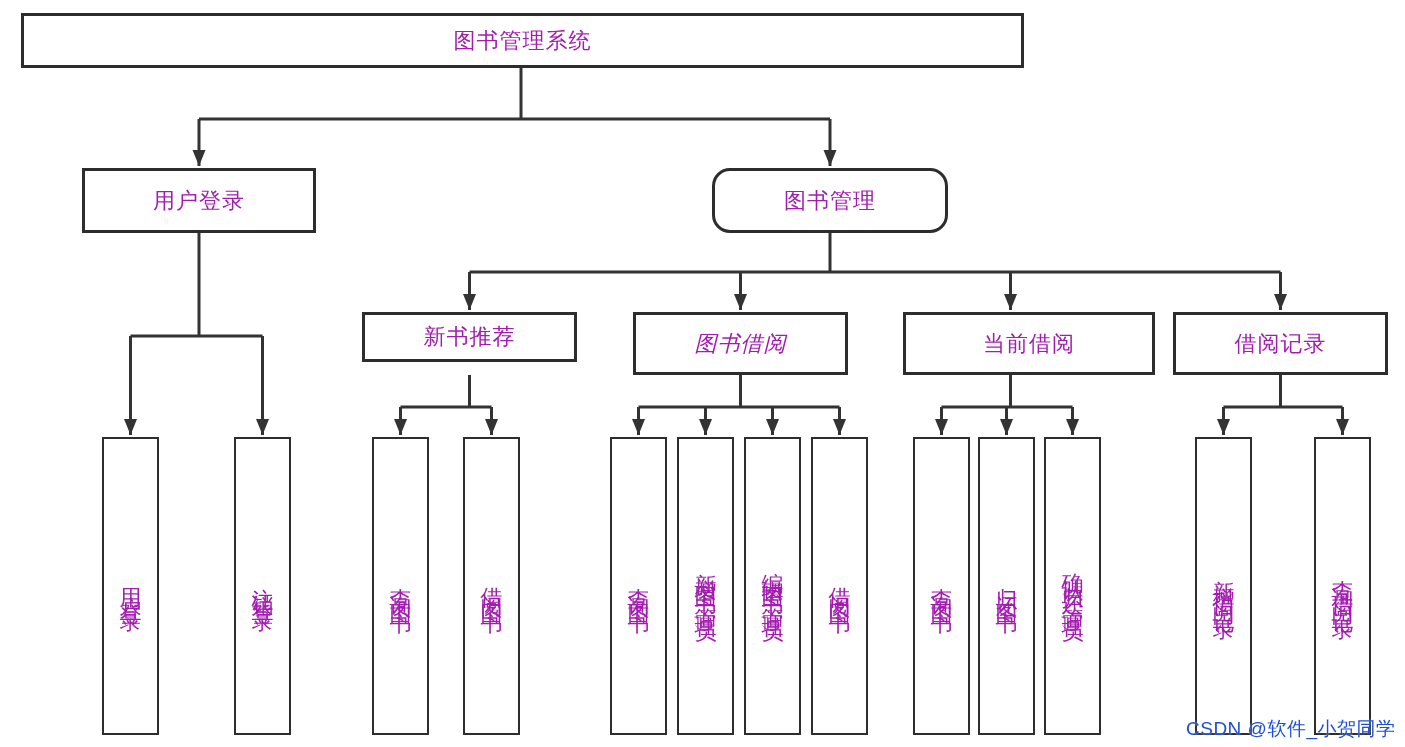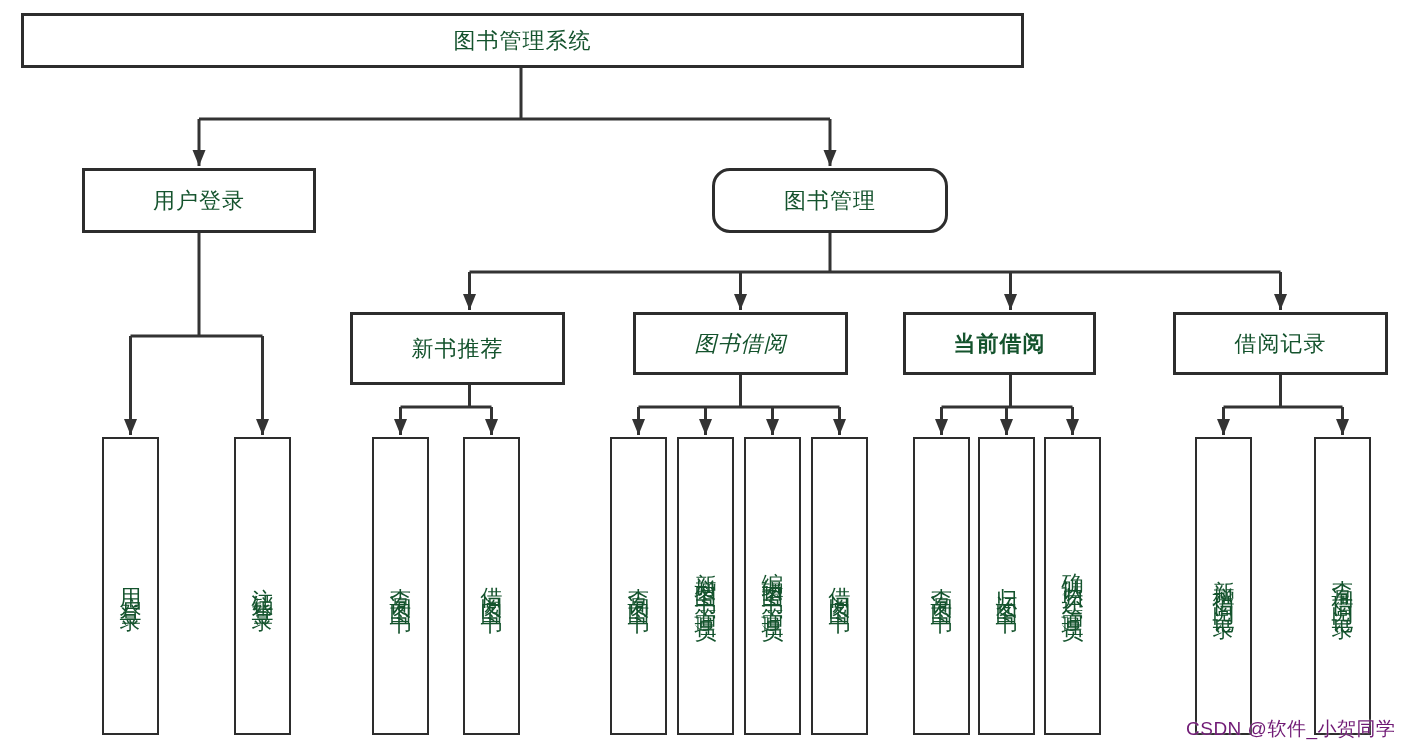--- a/index.html
+++ b/index.html
@@ -6,31 +6,31 @@
   .canvas {
     position:relative; width:1405px; height:747px; background:#ffffff;
     font-family:"Liberation Sans","DejaVu Sans",sans-serif; overflow:hidden;
   }
   svg.connectors { position:absolute; left:0; top:0; z-index:1; }
   .ln { stroke:#333333; stroke-width:3; fill:none; }
   .box {
     position:absolute; box-sizing:border-box; z-index:2;
     border:3px solid #2d2d2d; background:#ffffff;
     display:flex; align-items:center; justify-content:center;
-    font-size:22px; color:#14532d; letter-spacing:1px; line-height:1;
+    font-size:22px; color:#a21caf; letter-spacing:1px; line-height:1;
   }
   .vbox {
     border-width:2.5px;
     writing-mode:vertical-rl; text-orientation:mixed;
     letter-spacing:8px; font-size:22px;
   }
   .vbox.tight { letter-spacing:7px; }
   .watermark {
     position:absolute; left:1186px; top:716px; z-index:3;
-    font-size:19px; color:#701a75; letter-spacing:0.5px; white-space:nowrap;
+    font-size:19px; color:#1d4ed8; letter-spacing:0.5px; white-space:nowrap;
     text-shadow:0 0 2px rgba(255,255,255,0.7);
   }
 </style>
 </head>
 <body>
 
 <div class="canvas">
 
   <svg class="connectors" width="1405" height="747" viewBox="0 0 1405 747" xmlns="http://www.w3.org/2000/svg">
     <defs>
@@ -72,23 +72,23 @@
 
     <line class="ln" x1="1223.5" y1="407" x2="1223.5" y2="435" marker-end="url(#arw)"></line>
     <line class="ln" x1="1342.5" y1="407" x2="1342.5" y2="435" marker-end="url(#arw)"></line>
   </svg>
 
   <div class="box" style="left:21px; top:13px; width:1003px; height:55px;">图书管理系统</div>
 
   <div class="box" style="left:82px; top:168px; width:234px; height:65px;">用户登录</div>
   <div class="box" style="left:712px; top:168px; width:236px; height:65px;border-radius:18px;">图书管理</div>
 
-  <div class="box" style="left:350px; top:312px; width:215px; height:73px;">新书推荐</div>
+  <div class="box" style="left:362px; top:312px; width:215px; height:50px;">新书推荐</div>
   <div class="box" style="left:633px; top:312px; width:215px; height:63px;font-style:italic;">图书借阅</div>
-  <div class="box" style="left:903px; top:312px; width:193px; height:63px;font-weight:bold;">当前借阅</div>
+  <div class="box" style="left:903px; top:312px; width:252px; height:63px;">当前借阅</div>
   <div class="box" style="left:1173px; top:312px; width:215px; height:63px;">借阅记录</div>
 
   <div class="box vbox" style="left:102px; top:437px; width:57px; height:298px;">用户登录</div>
   <div class="box vbox" style="left:234px; top:437px; width:57px; height:298px;">注销登录</div>
 
   <div class="box vbox" style="left:372px; top:437px; width:57px; height:298px;">查询图书</div>
   <div class="box vbox" style="left:463px; top:437px; width:57px; height:298px;">借阅图书</div>
 
   <div class="box vbox" style="left:610px; top:437px; width:57px; height:298px;">查询图书</div>
   <div class="box vbox tight" style="left:677px; top:437px; width:57px; height:298px;">新增图书（管理员）</div>

